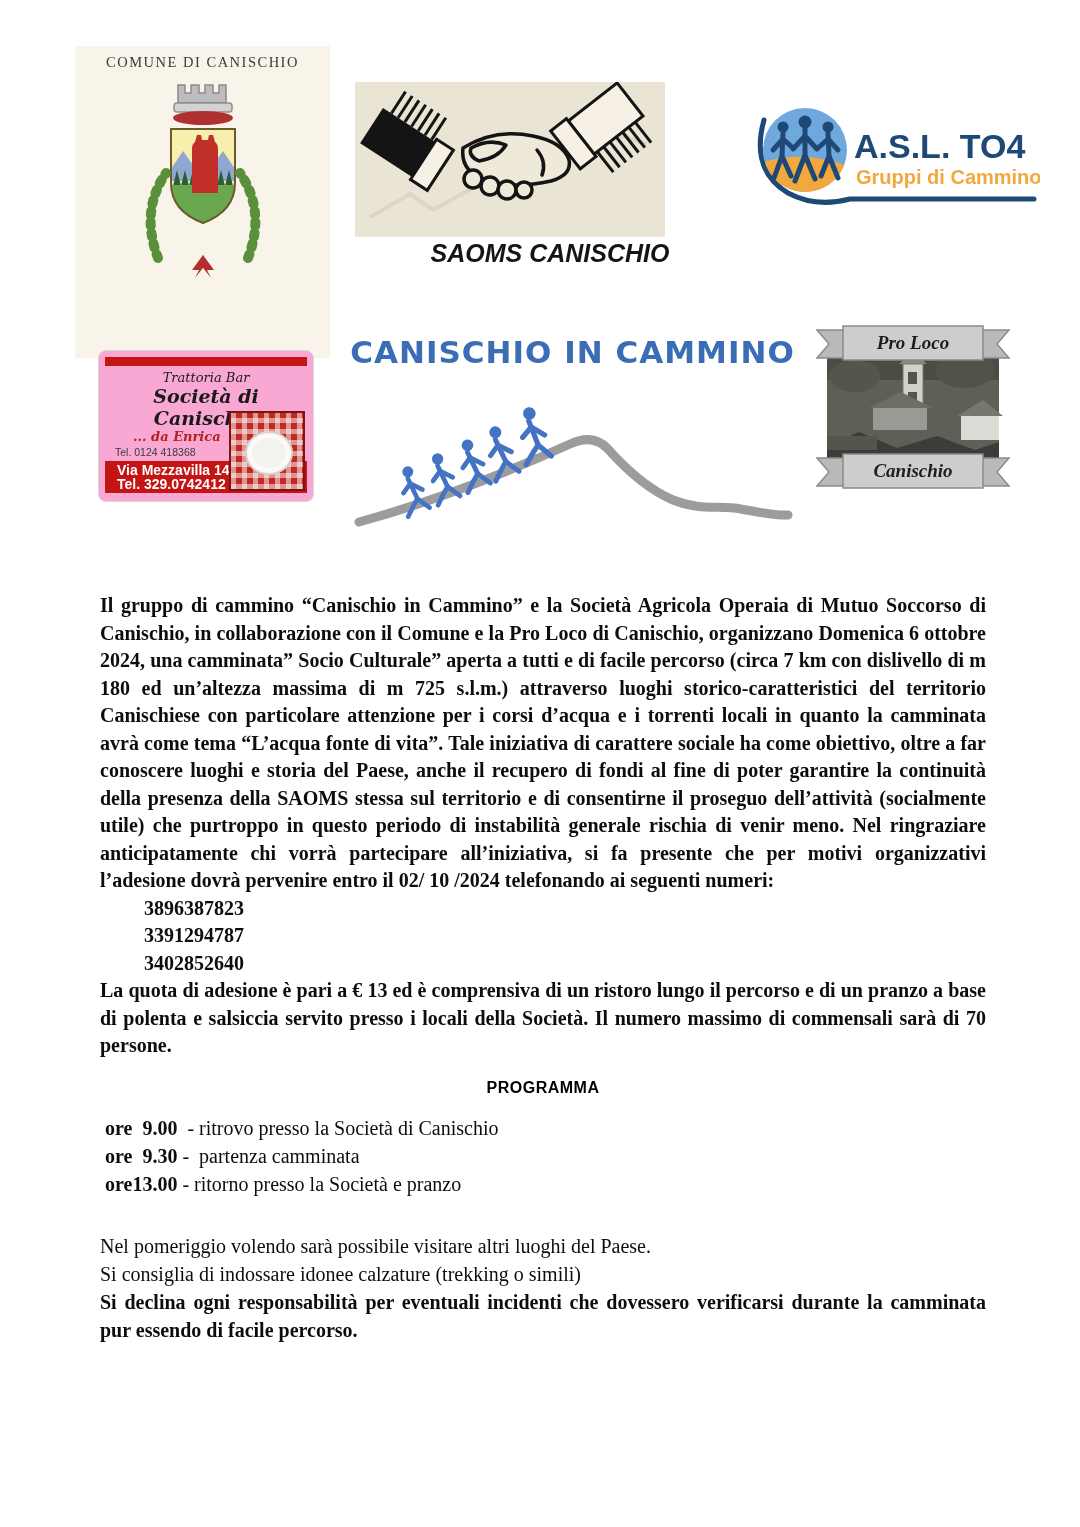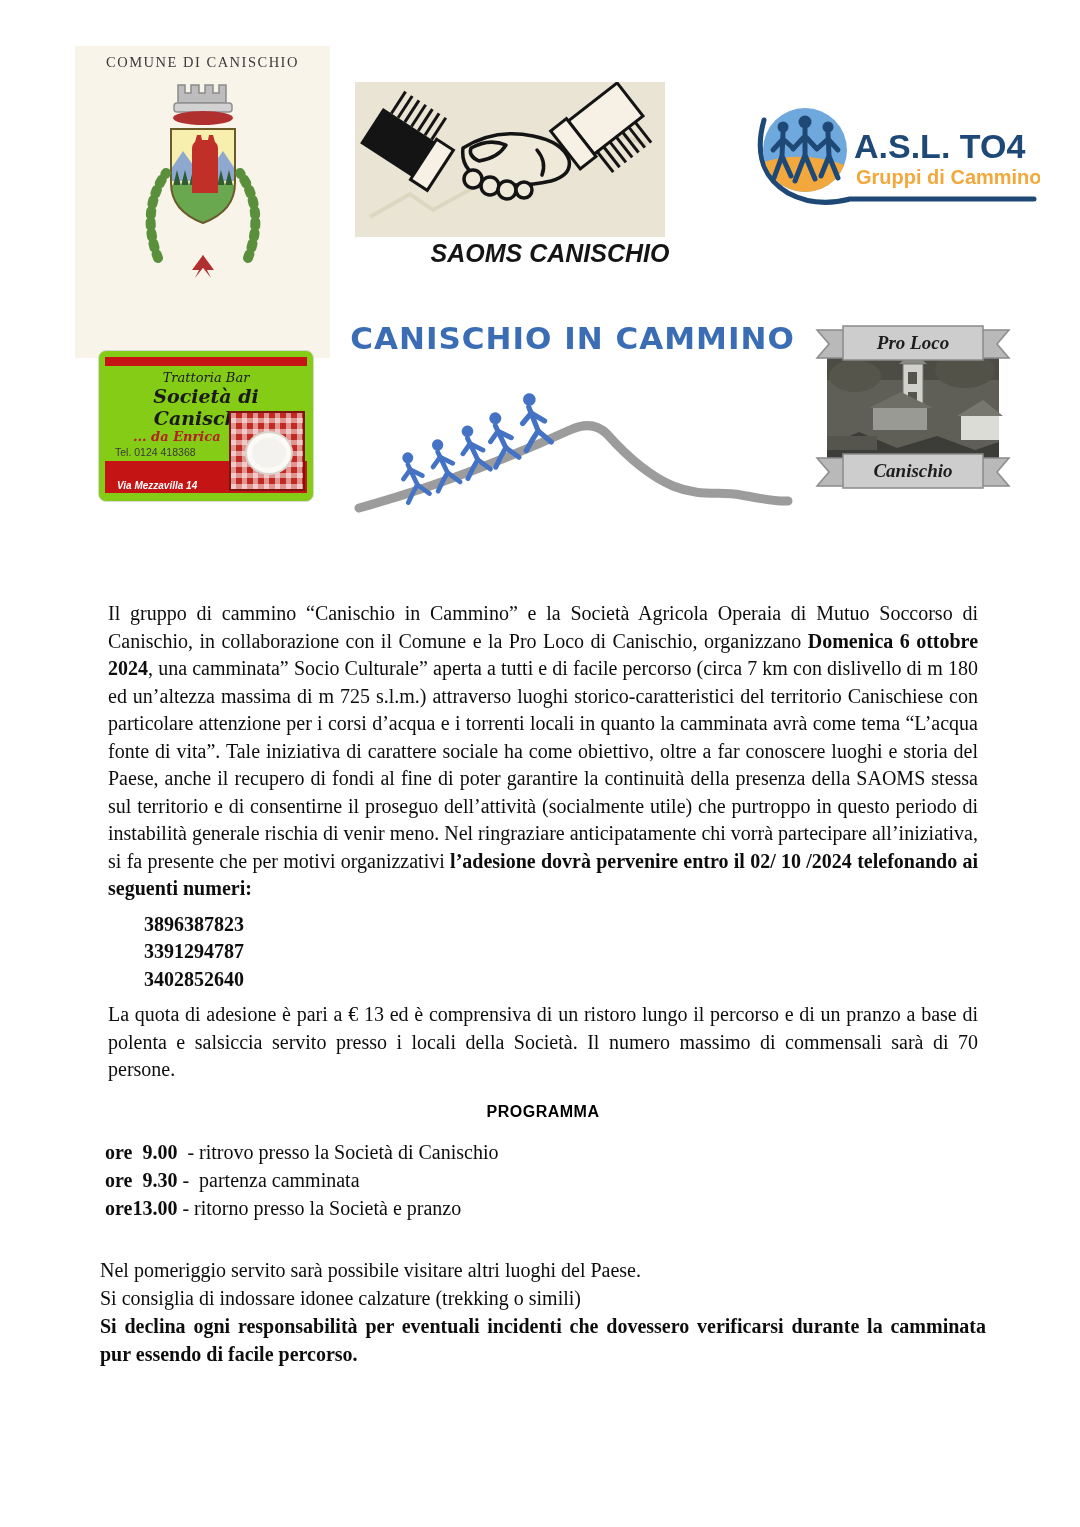--- a/index.html
+++ b/index.html
@@ -25,68 +25,68 @@
   .saoms-label {
     position:absolute; left:400px; top:239px; width:300px; text-align:center;
     font-family:"Liberation Sans",sans-serif; font-weight:bold; font-style:italic;
     font-size:25px; color:#151515; white-space:nowrap;
   }
   .asl-block { position:absolute; left:748px; top:98px; width:292px; height:118px; }
 
   
   .trattoria-card {
     position:absolute; left:98px; top:350px; width:214px; height:150px;
-    background:#84cc16; border:1px solid #d8d8d8; border-radius:8px;
+    background:#f9a8d4; border:1px solid #d8d8d8; border-radius:8px;
   }
   .tratt-strip-top { position:absolute; left:6px; right:6px; top:6px; height:9px; background:#c41414; }
   .tratt-line1 { margin-top:19px; text-align:center; font-family:"DejaVu Serif",serif;
                  font-style:italic; font-size:13px; line-height:15px; color:#1a1a1a; }
   .tratt-line2 { text-align:center; font-family:"DejaVu Serif",serif; font-style:italic;
                  font-weight:bold; font-size:19px; line-height:22px; color:#1a1a1a; }
   .tratt-line3 { padding-left:34px; font-family:"DejaVu Serif",serif; font-style:italic;
                  font-weight:bold; font-size:13px; line-height:16px; color:#b42020; }
   .tratt-tel   { padding-left:16px; font-family:"Liberation Sans",sans-serif;
                  font-size:10.5px; line-height:15px; color:#3a3a3a; }
   .tratt-city  { padding-left:22px; font-family:"Liberation Sans",sans-serif; font-style:italic;
                  font-weight:bold; font-size:10.5px; line-height:15px; color:#222; }
   .tratt-strip-bottom {
     position:absolute; left:6px; right:6px; bottom:8px; height:32px; background:#c41414;
     padding:2px 0 0 12px; box-sizing:border-box;
   }
   .tratt-strip-bottom div {
-    color:#fff; font-family:"Liberation Sans",sans-serif; font-style:italic;
-    font-weight:bold; font-size:10px; line-height:14px;margin-top:16px;
+    color:#fff; font-family:"Liberation Sans",sans-serif; 
+    font-weight:bold; font-size:14px; line-height:14px;
   }
   .tratt-photo {
     position:absolute; right:8px; bottom:10px; width:72px; height:76px;
     background-color:#c02a22; border:2px solid #7d1410; z-index:2;
     background-image:
       repeating-linear-gradient(0deg, rgba(255,255,255,.5) 0 5px, rgba(0,0,0,0) 5px 11px),
       repeating-linear-gradient(90deg, rgba(255,255,255,.5) 0 5px, rgba(0,0,0,0) 5px 11px);
   }
   .tratt-plate {
     position:absolute; left:14px; top:18px; width:44px; height:40px; border-radius:50%;
     background:#f4f2ee; border:2px solid #d9d5cc; box-shadow:inset 0 0 0 5px #fbfaf7;
   }
 
   .cammino-block { position:absolute; left:345px; top:320px; width:455px; height:228px; }
   .cammino-title {
     text-align:center; font-family:"DejaVu Sans",sans-serif; font-weight:bold;
-    font-size:31px; letter-spacing:1px; color:#3a6db4; white-space:nowrap;
+    font-size:31px; letter-spacing:1px; color:#3a6db4; white-space:nowrap;margin-top:14px;
   }
   .cammino-art { display:block; margin-top:6px; }
 
   .proloco-block { position:absolute; left:815px; top:318px; width:196px; height:178px; }
 
   
   .body-text {
     position:absolute; left:100px; top:592px; width:886px;
     font-size:20px; line-height:27.5px; color:#0d0d0d;
   }
-  .body-text p { margin:8px; text-align:justify; }
+  .body-text p { margin:0; text-align:justify;font-weight:bold; }
   .phones div { font-weight:bold; line-height:27.5px;margin-left:44px; }
   .programma-heading {
     margin:14px 0 0; text-align:center; font-family:"Liberation Sans",sans-serif;
     font-weight:bold; font-size:16px; line-height:28px; color:#000; letter-spacing:.5px;
   }
   .program-list { margin-top:12px; padding-left:5px; }
   .program-line { white-space:pre-wrap; line-height:28px; }
   .program-line b { font-weight:bold; }
   .notes { margin-top:34px; }
   .notes .note { line-height:28px; }
@@ -299,19 +299,19 @@
 
     <h2 class="programma-heading">PROGRAMMA</h2>
 
     <div class="program-list">
       <div class="program-line"><b>ore  9.00 </b><span> - ritrovo presso la Società di Canischio</span></div>
       <div class="program-line"><b>ore  9.30</b><span> -  partenza camminata</span></div>
       <div class="program-line"><b>ore13.00</b><span> - ritorno presso la Società e pranzo</span></div>
     </div>
 
     <div class="notes">
-      <div class="note">Nel pomeriggio servito sarà possibile visitare altri luoghi del Paese.</div>
+      <div class="note">Nel pomeriggio volendo sarà possibile visitare altri luoghi del Paese.</div>
       <div class="note">Si consiglia di indossare idonee calzature (trekking o simili)</div>
       <div class="note-bold">Si declina ogni responsabilità per eventuali incidenti che dovessero verificarsi durante la camminata pur essendo di facile percorso.</div>
     </div>
   </div>
 
 </div>
 
 </body></html>

